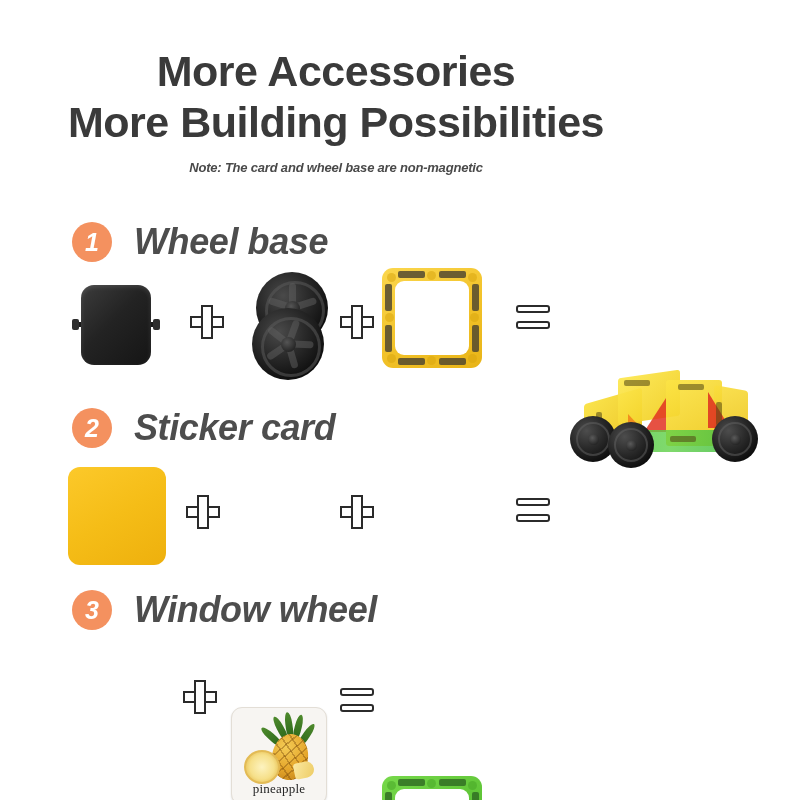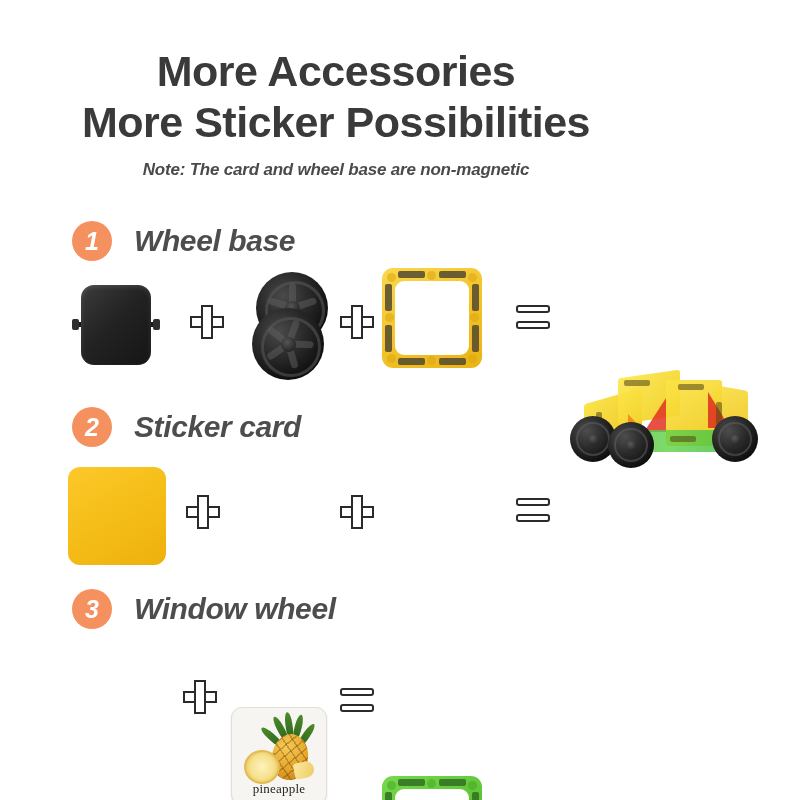--- a/index.html
+++ b/index.html
@@ -12,34 +12,34 @@
 
   
   .title{
     text-align:center;font-weight:bold;color:#3a3a3a;
     font-size:43px;line-height:50px;letter-spacing:-0.5px;
   }
   .title-1{position:absolute;left:0;right:0;top:46px;}
   .title-2{position:absolute;left:0;right:0;top:97px;}
   .note{
     position:absolute;left:0;right:0;top:160px;text-align:center;
-    font-size:17px;font-style:italic;font-weight:bold;color:#4a4a4a;
+    font-size:13px;font-style:italic;font-weight:bold;color:#4a4a4a;
     letter-spacing:-0.2px;
   }
 
   
   .row-head{position:absolute;display:flex;align-items:center;gap:22px;}
   .badge{
     width:40px;height:40px;border-radius:50%;
     background:#f4915f;color:#ffffff;
     display:flex;align-items:center;justify-content:center;
     font-size:25px;font-weight:bold;font-style:italic;line-height:1;
   }
   .row-label{
-    font-size:30px;font-style:italic;font-weight:bold;color:#4d4d4d;
+    font-size:36px;font-style:italic;font-weight:bold;color:#4d4d4d;
     letter-spacing:-0.4px;white-space:nowrap;
   }
 
   
   .op{position:absolute;}
   .plus{width:34px;height:34px;}
   .plus i{position:absolute;background:#ffffff;border:2.4px solid #2a2a2a;box-sizing:border-box;}
   .plus i.h{left:0;top:11px;width:34px;height:12px;border-left:none;border-right:none;}
   .plus i.v{top:0;left:11px;width:12px;height:34px;border-top:none;border-bottom:none;}
   .plus i.cap-l{left:0;top:11px;width:2.4px;height:12px;background:#2a2a2a;border:none;}
@@ -223,21 +223,21 @@
   .car .cw1{left:4px;top:58px;}
   .car .cw2{left:42px;top:64px;}
   .car .cw3{left:146px;top:58px;}
 </style>
 </head>
 <body>
 
 <div class="page">
 
   <div class="title title-1">More Accessories</div>
-  <div class="title title-2">More Sticker Possibilities</div>
+  <div class="title title-2">More Building Possibilities</div>
   <div class="note">Note: The card and wheel base are non-magnetic</div>
 
   <div class="row-head" style="left:72px;top:221px;">
     <div class="badge">1</div>
     <div class="row-label">Wheel base</div>
   </div>
 
   <div class="piece axle-block" style="left:72px;top:280px;">
     <div class="rod l"></div>
     <div class="rod r"></div>

